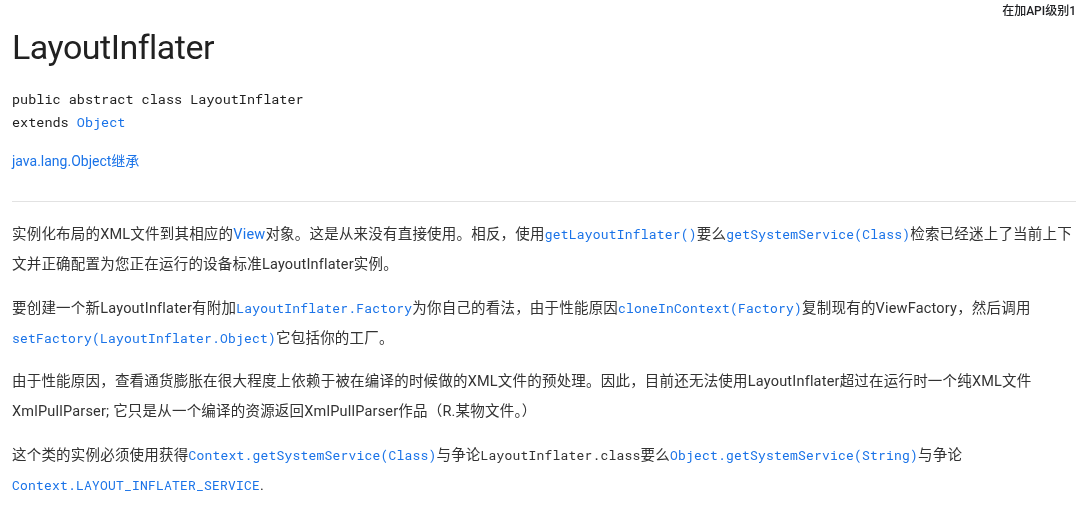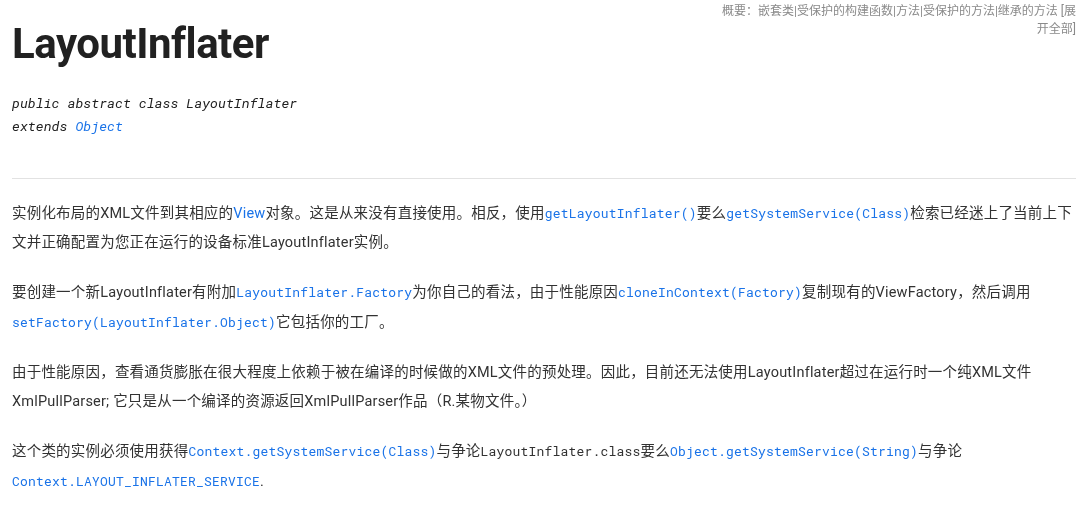--- a/index.html
+++ b/index.html
@@ -17,35 +17,34 @@
     right: 12px;
     top: 2px;
     text-align: right;
     color: #8a8a8a;
     font-size: 12px;
     line-height: 1.5;
     max-width: 360px;
   }
   .meta-top { color: #202124; font-weight: 500; }
   h1 {
-    font-size: 42px;
-    font-weight: 700;
+    font-size: 34px;
+    font-weight: 400;
     color: #212121;
     letter-spacing: -0.5px;
-    padding-top: 4px;
+    padding-top: 15px;
     padding-bottom: 8px;
   }
   .sig {
     font-family: "Roboto Mono", Consolas, "Courier New", monospace;
     font-size: 13.5px;
     color: #212121;
     white-space: pre;
     line-height: 1.7;
     padding-bottom: 14px;
-    font-style: italic;
   }
   .inherit-block {
     padding-bottom: 10px;
   }
   .inherit-row {
     font-size: 14px;
     line-height: 2;
   }
   .arrow {
     display: inline-block;
@@ -57,45 +56,45 @@
     border: none;
     border-top: 1px solid #e2e2e2;
     margin: 16px 0 18px 0;
   }
   p {
     font-size: 14.5px;
     color: #323232;
     line-height: 2.05;
     margin-bottom: 14px;
     letter-spacing: 0.2px;
-    margin-top: 20px;
   }
   .link {
     color: #1a73e8;
     text-decoration: none;
     cursor: pointer;
   }
   .mono {
     font-family: "Roboto Mono", Consolas, "Courier New", monospace;
     font-size: 13px;
   }
 </style>
 </head>
 <body>
 
 <div class="meta">
-  <div><span>概要：</span><span>嵌套类|受保护的构建函数|方法|受保护的方法|继承的方法 [展开全部]</span></div>
+  <div class="meta-top">在加API级别1</div>
 </div>
 
 <h1>LayoutInflater</h1>
 
 <div class="sig"><span>public abstract class LayoutInflater</span>
 <span>extends </span><span class="link">Object</span></div>
 
 <div class="inherit-block">
+  <div class="inherit-row"><span class="link">java.lang.Object继承</span></div>
 </div>
 
 <hr>
 
 <p><span>实例化布局的XML文件到其相应的</span><span class="link">View</span><span>对象。这是从来没有直接使用。相反，使用</span><span class="link mono">getLayoutInflater()</span><span>要么</span><span class="link mono">getSystemService(Class)</span><span>检索已经迷上了当前上下文并正确配置为您正在运行的设备标准LayoutInflater实例。</span></p>
 
 <p><span>要创建一个新LayoutInflater有附加</span><span class="link mono">LayoutInflater.Factory</span><span>为你自己的看法，由于性能原因</span><span class="link mono">cloneInContext(Factory)</span><span>复制现有的ViewFactory，然后调用</span><span class="link mono">setFactory(LayoutInflater.Object)</span><span>它包括你的工厂。</span></p>
 
 <p><span>由于性能原因，查看通货膨胀在很大程度上依赖于被在编译的时候做的XML文件的预处理。因此，目前还无法使用LayoutInflater超过在运行时一个纯XML文件XmlPullParser; 它只是从一个编译的资源返回XmlPullParser作品（R.某物文件。）</span></p>
 

